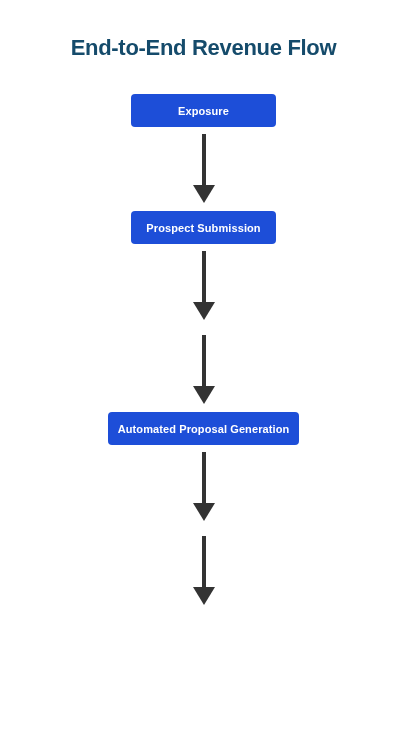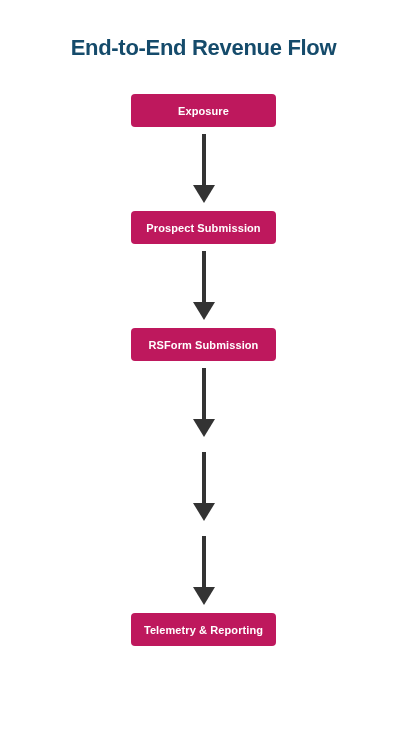--- a/index.html
+++ b/index.html
@@ -40,21 +40,21 @@
     width: 407px;
   }
   .node-row {
     display: flex;
     justify-content: center;
     align-items: center;
   }
   .node {
     box-sizing: border-box;
     height: 33px;
-    background: #be185d;
+    background: #1d4ed8;
     border-radius: 4px;
     color: #ffffff;
     font-size: 11px;
     font-weight: bold;
     letter-spacing: 0.1px;
     display: flex;
     align-items: center;
     justify-content: center;
     text-align: center;
     font-family: "Liberation Sans", sans-serif;
@@ -100,49 +100,44 @@
       </div>
     </div>
 
     <div class="arrow-row">
       <svg class="arrow" width="24" height="70" viewBox="0 0 24 70">
         <rect x="10" y="0" width="4" height="52" fill="#333333"></rect>
         <polygon points="1,51 23,51 12,69" fill="#333333"></polygon>
       </svg>
     </div>
 
+
+    <div class="arrow-row">
+      <svg class="arrow" width="24" height="70" viewBox="0 0 24 70">
+        <rect x="10" y="0" width="4" height="52" fill="#333333"></rect>
+        <polygon points="1,51 23,51 12,69" fill="#333333"></polygon>
+      </svg>
+    </div>
+
     <div class="node-row">
-      <div class="node w-std">
-        <span>RSForm Submission</span>
+      <div class="node w-wide">
+        <span>Automated Proposal Generation</span>
       </div>
     </div>
 
     <div class="arrow-row">
       <svg class="arrow" width="24" height="70" viewBox="0 0 24 70">
         <rect x="10" y="0" width="4" height="52" fill="#333333"></rect>
         <polygon points="1,51 23,51 12,69" fill="#333333"></polygon>
       </svg>
     </div>
 
 
     <div class="arrow-row">
       <svg class="arrow" width="24" height="70" viewBox="0 0 24 70">
         <rect x="10" y="0" width="4" height="52" fill="#333333"></rect>
         <polygon points="1,51 23,51 12,69" fill="#333333"></polygon>
       </svg>
     </div>
 
 
-    <div class="arrow-row">
-      <svg class="arrow" width="24" height="70" viewBox="0 0 24 70">
-        <rect x="10" y="0" width="4" height="52" fill="#333333"></rect>
-        <polygon points="1,51 23,51 12,69" fill="#333333"></polygon>
-      </svg>
-    </div>
-
-    <div class="node-row">
-      <div class="node w-std">
-        <span>Telemetry &amp; Reporting</span>
-      </div>
-    </div>
-
   </div>
 </div>
 
 </body></html>

